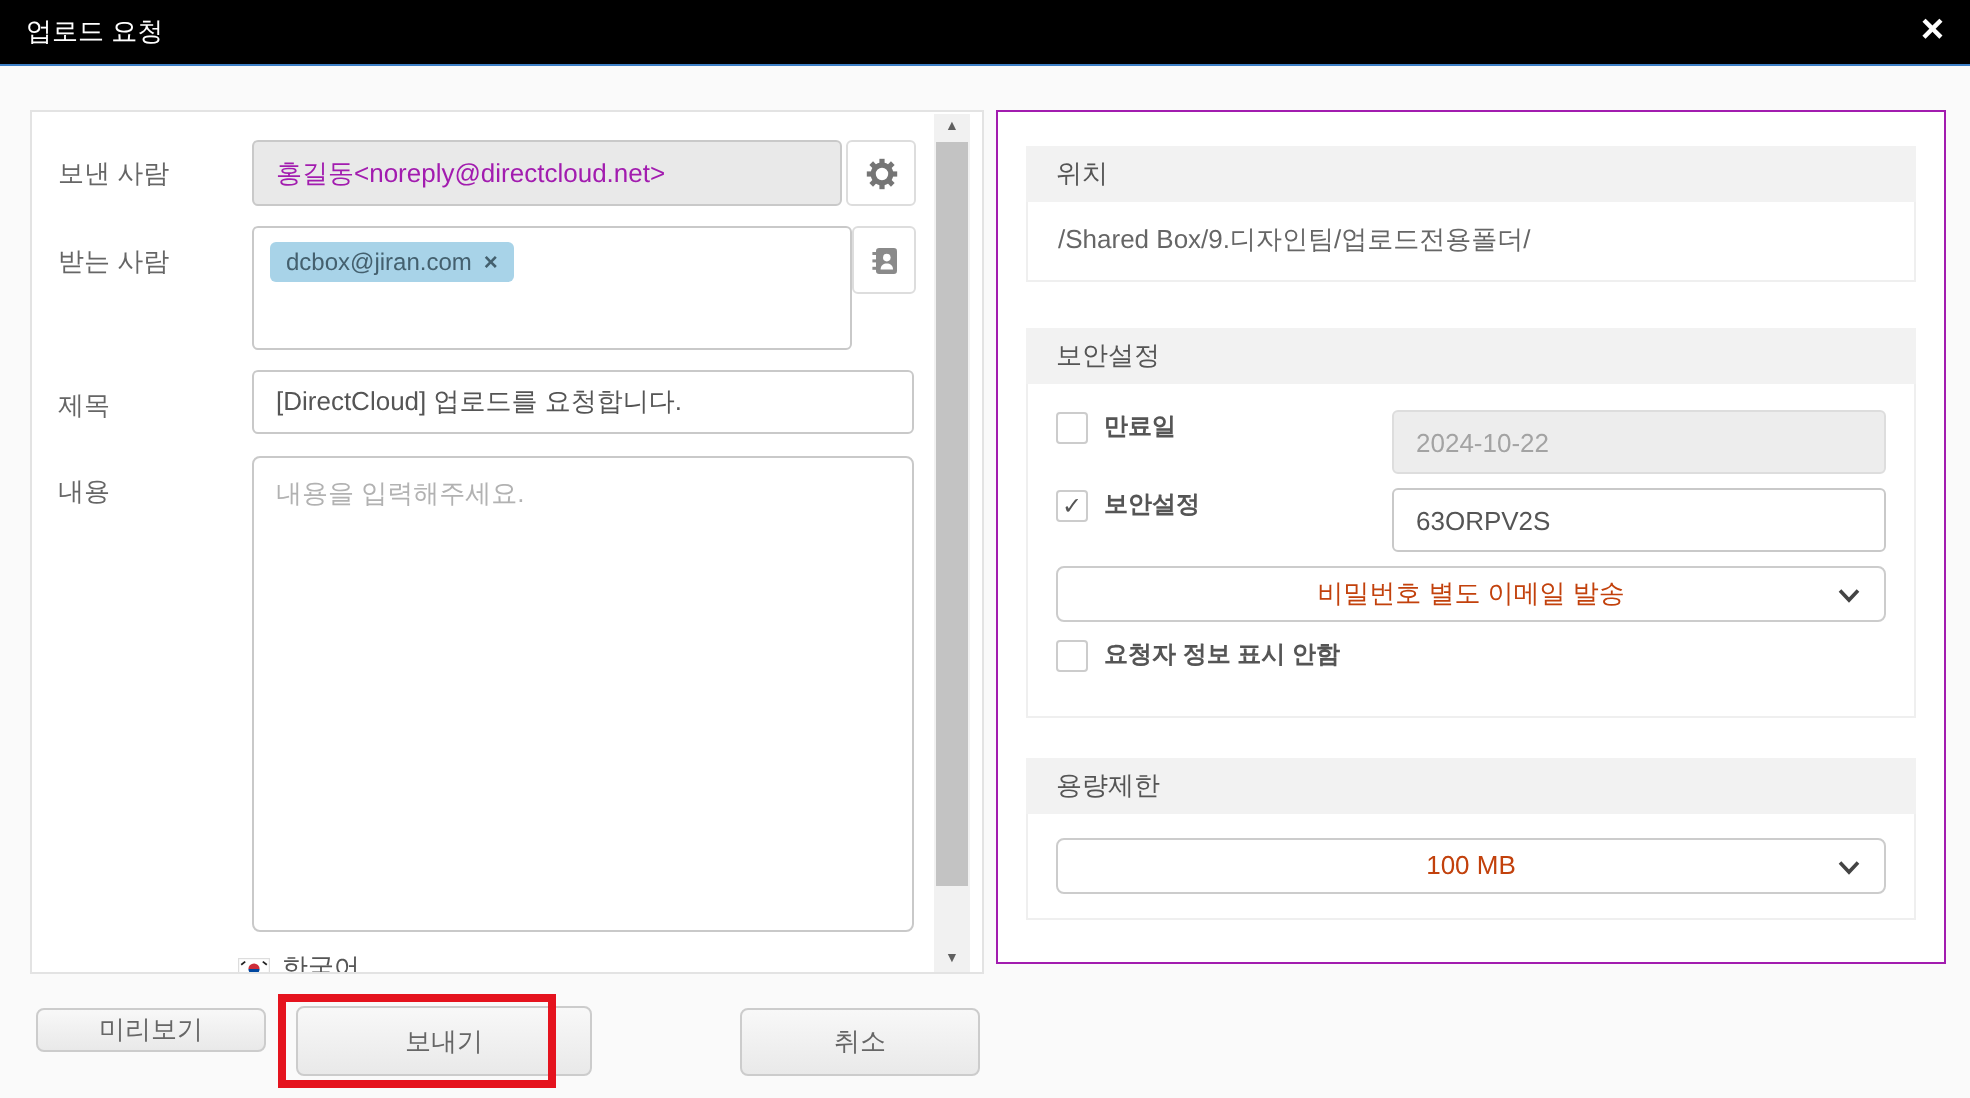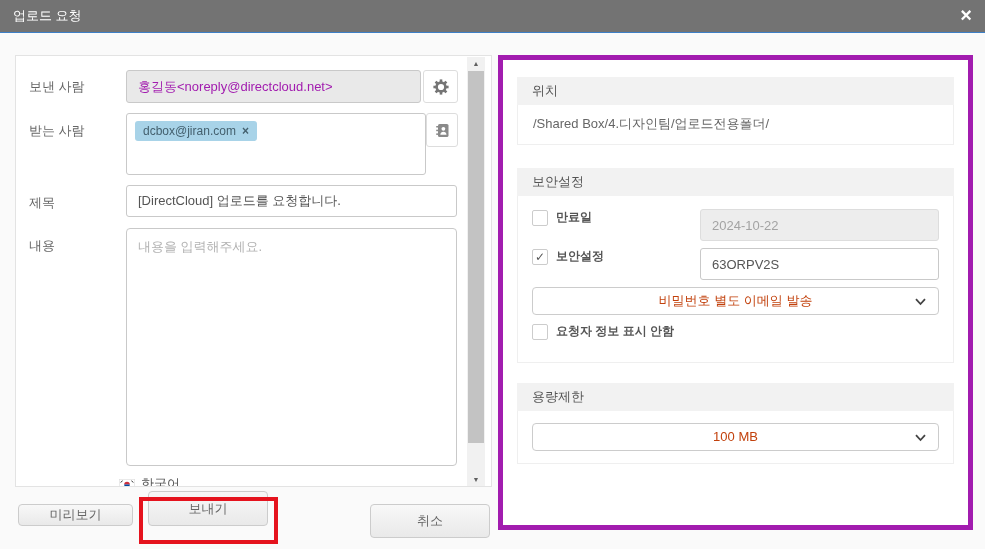--- a/index.html
+++ b/index.html
@@ -4,21 +4,21 @@
 <style>
   * { margin:0; padding:0; box-sizing:border-box; }
   html,body { width:985px; height:549px; }
   body {
     font-family:"Liberation Sans","DejaVu Sans",sans-serif;
     background:#fafafa; position:relative; overflow:hidden;
     font-size:13px; color:#555;
   }
   
   .titlebar{ position:absolute; left:0; top:0; width:985px; height:33px;
-    background:#737373; border-bottom:1px solid #3d7fc6; }
+    background:#000000; border-bottom:1px solid #3d7fc6; }
   .titlebar .title{ position:absolute; left:13px; top:0; line-height:32px;
     color:#fff; font-size:13px; }
   .titlebar .close{ position:absolute; right:13px; top:0; line-height:31px;
     color:#fff; font-size:20px; font-weight:bold; cursor:pointer; }
   
   .left-panel{ position:absolute; left:15px; top:55px; width:477px; height:432px;
     background:#fff; border:1px solid #e3e3e3; overflow:hidden; }
   .fld-label{ position:absolute; left:13px; color:#666; font-size:13px; }
   .inp{ border:1px solid #c9c9c9; border-radius:3px; background:#fff;
     font-family:inherit; font-size:13px; color:#555; padding:0 11px; outline:none; }
@@ -46,27 +46,27 @@
   .scroll-arrow{ position:absolute; left:0; width:18px; height:13px; text-align:center;
     font-size:7px; line-height:13px; color:#606060; cursor:pointer; }
   .scroll-up{ top:0; } .scroll-down{ bottom:0; }
   .scroll-thumb{ position:absolute; left:1px; top:14px; width:16px; height:372px;
     background:#c3c3c3; cursor:grab; }
   
   .btn{ position:absolute; border:1px solid #ccc; border-radius:4px; cursor:pointer;
     background:linear-gradient(#f8f8f8,#e9e9e9); color:#666; font-size:13px;
     font-family:inherit; display:flex; align-items:center; justify-content:center; }
   .btn-preview{ left:18px; top:504px; width:115px; height:22px; }
-  .btn-send{ left:148px; top:491px; width:120px; height:35px; }
+  .btn-send{ left:148px; top:503px; width:148px; height:35px; }
   .btn-cancel{ left:370px; top:504px; width:120px; height:34px; }
   .send-highlight{ position:absolute; left:139px; top:497px; width:139px; height:47px;
     border:4px solid #e5131e; pointer-events:none; z-index:5; }
   
-  .right-panel{ position:absolute; left:498px; top:55px; width:475px; height:475px;
-    background:#fff; border:5px solid #a21caf; padding:17px 14px; }
+  .right-panel{ position:absolute; left:498px; top:55px; width:475px; height:427px;
+    background:#fff; border:1px solid #a21caf; padding:17px 14px; }
   .sec-header{ height:28px; line-height:28px; background:#f2f2f2; padding:0 15px;
     color:#555; font-size:13px; }
   .sec-body{ border:1px solid #efefef; border-top:none; }
   .loc-body{ height:40px; line-height:38px; padding:0 15px; color:#666; }
   .sec-location{ margin-bottom:23px; }
   .sec-security{ margin-bottom:20px; }
   .sec-security .sec-body{ padding:6px 14px 22px; }
   .sec-capacity .sec-body{ padding:12px 14px; }
   .opt-row{ display:flex; align-items:flex-start; margin-top:7px; }
   .opt-label-zone{ display:flex; align-items:center; width:168px; flex:0 0 168px; }
@@ -155,21 +155,21 @@
     <div class="scroll-arrow scroll-up">▲</div>
     <div class="scroll-thumb"></div>
     <div class="scroll-arrow scroll-down">▼</div>
   </div>
 </div>
 
 <div class="right-panel">
 
   <div class="sec-location">
     <div class="sec-header">위치</div>
-    <div class="sec-body loc-body">/Shared Box/4.디자인팀/업로드전용폴더/</div>
+    <div class="sec-body loc-body">/Shared Box/9.디자인팀/업로드전용폴더/</div>
   </div>
 
   <div class="sec-security">
     <div class="sec-header">보안설정</div>
     <div class="sec-body">
       <div class="opt-row">
         <span class="opt-label-zone">
           <span class="checkbox"></span>
           <span class="opt-label">만료일</span>
         </span>

